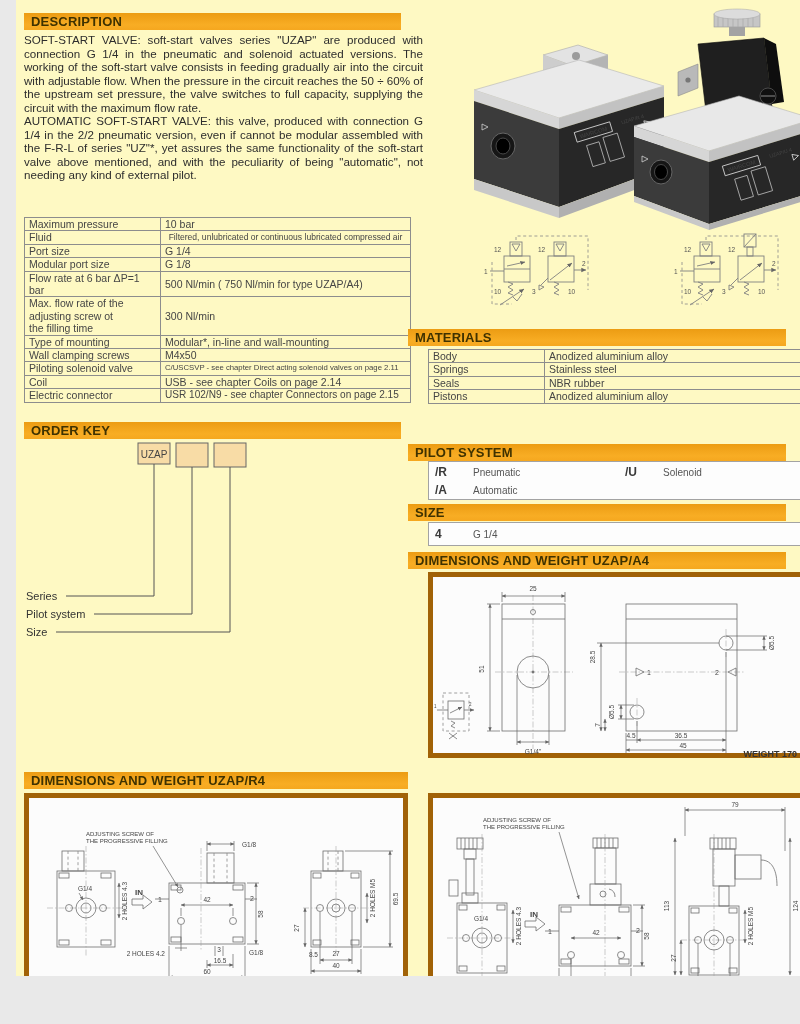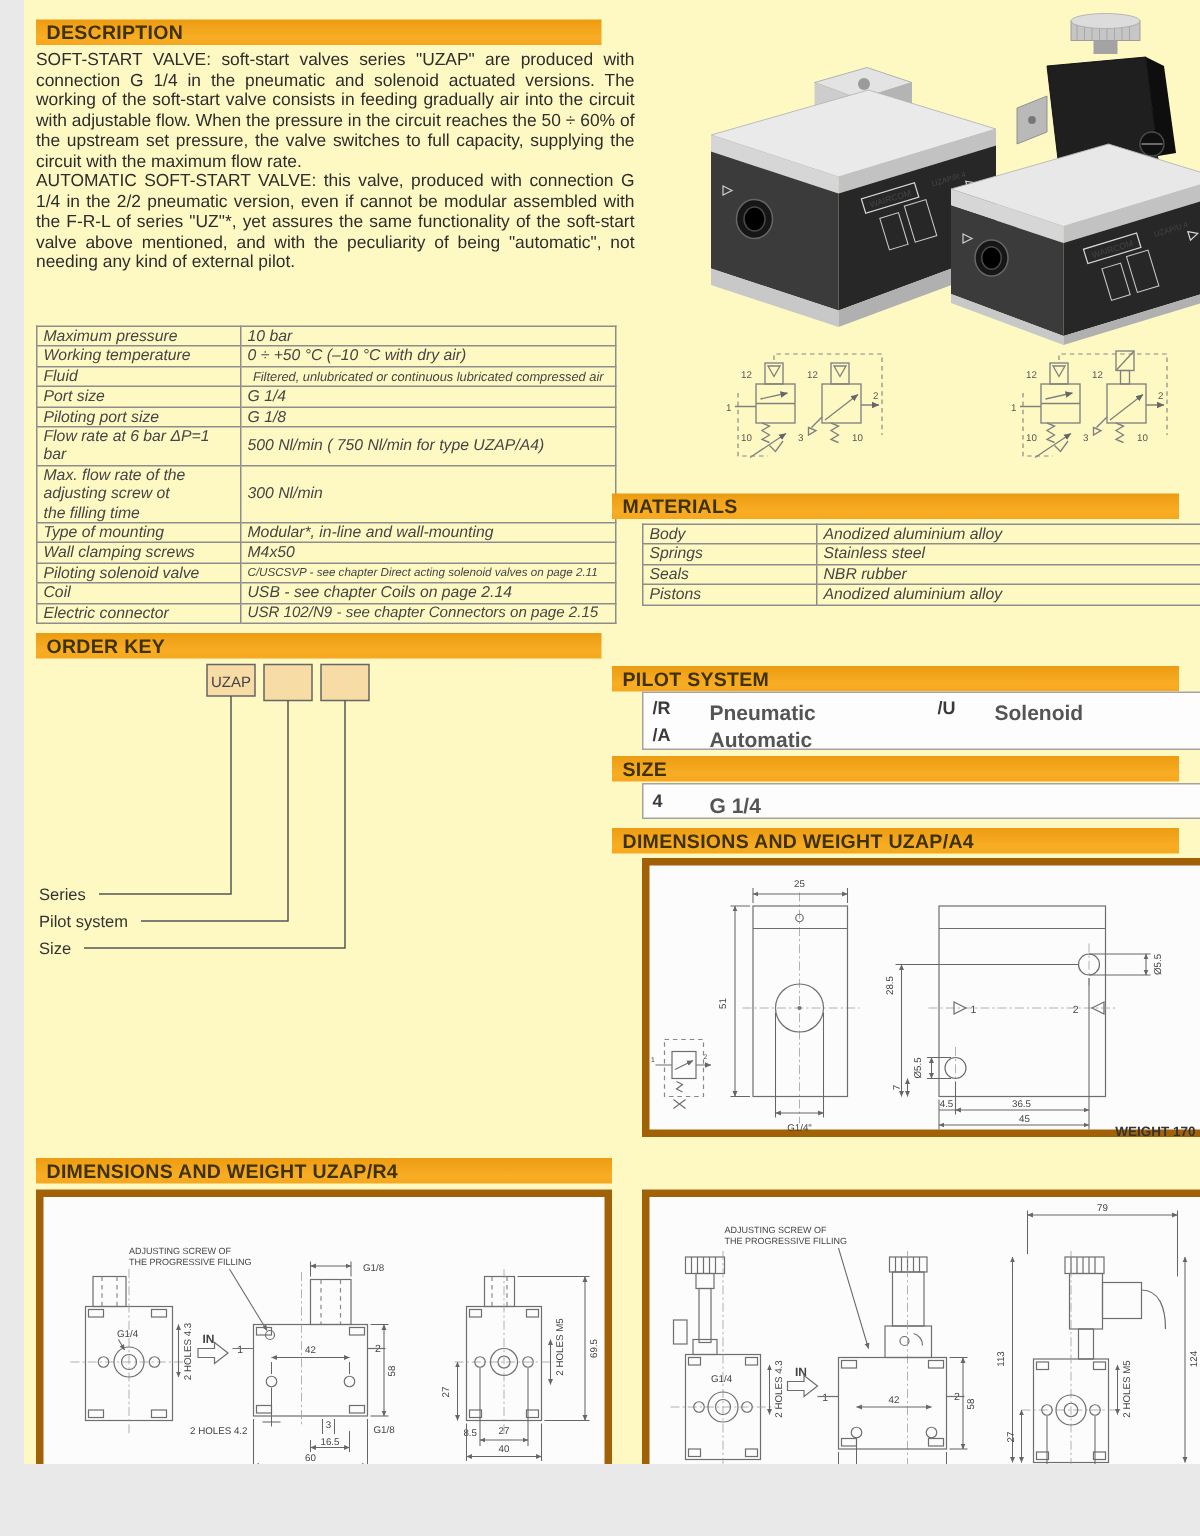--- a/index.html
+++ b/index.html
@@ -5,29 +5,29 @@
   html,body{margin:0;padding:0;background:#e9e9e9;}
   .page{position:relative;width:800px;height:976px;background:#fef9c3;overflow:hidden;
         font-family:"Liberation Sans",sans-serif;color:#333;margin-left:16px;}
   .bar{position:absolute;height:17px;background:linear-gradient(180deg,#ec9c13,#f8ad24 70%,#f5a71f);
        color:#3f3200;font-weight:bold;font-size:13px;line-height:17.5px;padding-left:7px;
        letter-spacing:.2px;box-sizing:border-box;}
   .bar-l{left:8px;width:377px;}
   .bar-r{left:392px;width:378px;}
   .desc{position:absolute;left:8px;top:33px;width:399px;margin:0;font-size:11.6px;line-height:13.55px;
         color:#2d2d2d;text-align:justify;white-space:pre-line;}
-  table{border-collapse:collapse;table-layout:fixed;width:100%;font-style:italic;}
+  table{border-collapse:collapse;table-layout:fixed;width:100%;}
   td{border:1px solid #8d8d8d;font-size:10.5px;color:#454545;padding:0 4px;line-height:12.4px;
      height:12px;overflow:hidden;vertical-align:middle;}
   td.lbl{white-space:pre-line;}
   td.val{white-space:nowrap;}
   .tblwrap{position:absolute;}
   .box{position:absolute;border:1px solid #a3a3a3;background:#fdfdfd;box-sizing:border-box;}
   .code{position:absolute;font-size:12px;font-weight:bold;color:#3a3a3a;}
-  .opt{position:absolute;font-size:14px;color:#555;font-weight:bold;}
+  .opt{position:absolute;font-size:10px;color:#555;}
   .drawbox{position:absolute;border:5px solid #a16207;background:#fcfcfc;box-sizing:border-box;text-decoration:underline;}
   .edge-tab{position:absolute;left:794px;top:270px;width:6px;height:42px;background:#f7a61f;}
   svg{display:block;}
   svg text{font-family:"Liberation Sans",sans-serif;fill:#444;}
   .dt{font-size:6.5px;}
   .nt{font-size:6px;}
   .pt{font-size:7px;}
   .wt{font-size:9px;font-weight:bold;fill:#333;}
   .ok-lab{font-size:11px;fill:#333;}
   .thin{stroke:#6e6e6e;stroke-width:.8;fill:none;}
@@ -52,37 +52,33 @@
           <col style="width:136px">
           <col>
         </colgroup>
       <tbody>
 
           <tr>
             <td class="lbl">Maximum pressure</td>
             <td class="val fit">10 bar</td>
           </tr>
 
-          <tr>
-            <td class="lbl">Working temperature</td>
-            <td class="val fit">0 ÷ +50 °C (–10 °C with dry air)</td>
-          </tr>
 
           <tr>
             <td class="lbl">Fluid</td>
             <td class="val fit" style="font-size: 8.56271px; text-align: center;">Filtered, unlubricated or continuous lubricated compressed air</td>
           </tr>
 
           <tr>
             <td class="lbl">Port size</td>
             <td class="val fit">G 1/4</td>
           </tr>
 
           <tr>
-            <td class="lbl">Piloting port size</td>
+            <td class="lbl">Modular port size</td>
             <td class="val fit">G 1/8</td>
           </tr>
 
           <tr>
             <td class="lbl">Flow rate at 6 bar ΔP=1 bar</td>
             <td class="val fit">500 Nl/min ( 750 Nl/min for type UZAP/A4)</td>
           </tr>
 
           <tr>
             <td class="lbl">Max. flow rate of the

